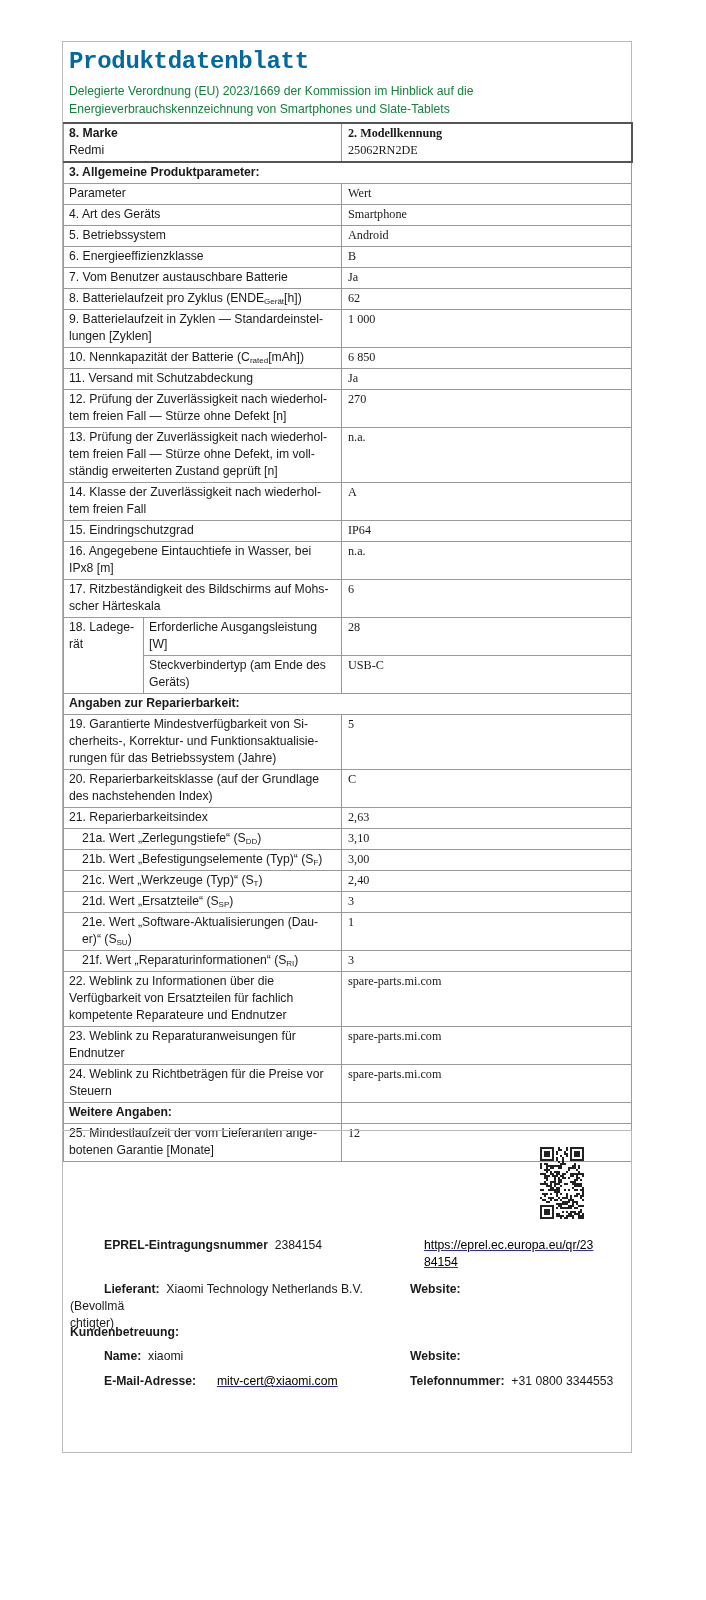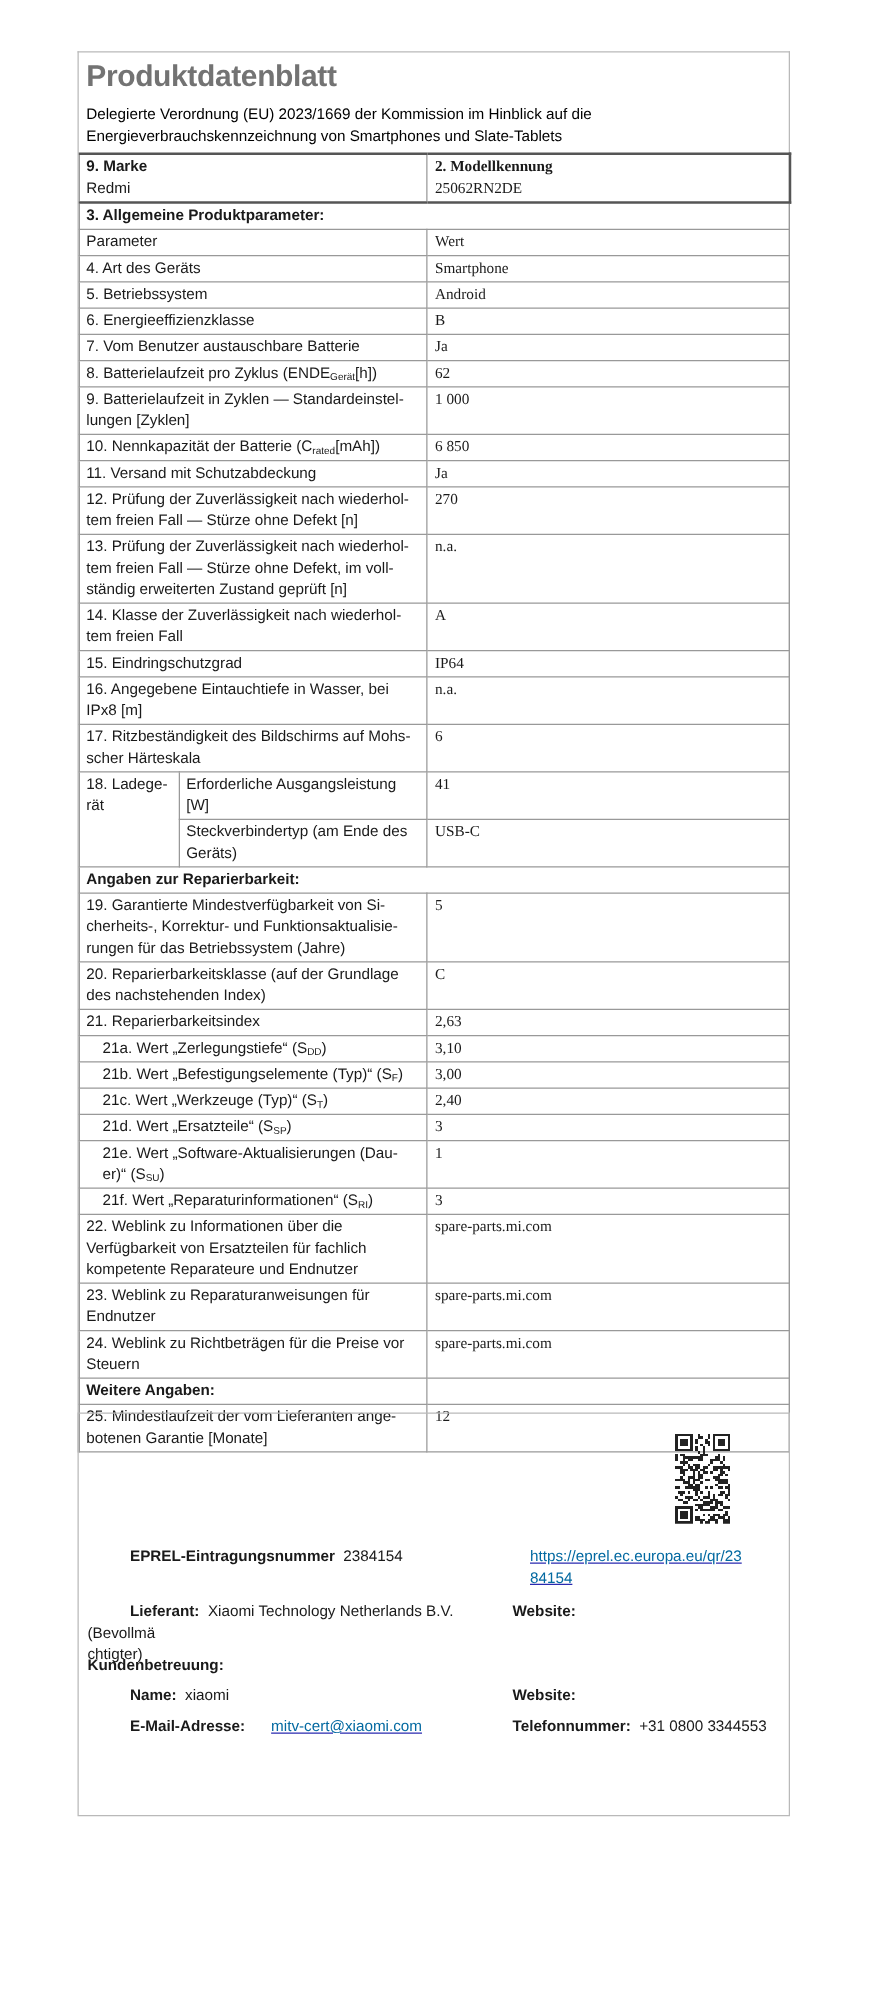--- a/index.html
+++ b/index.html
@@ -1,56 +1,56 @@
 <!DOCTYPE html>
 <html><head>
 <meta charset="utf-8">
 <style>
   html, body { margin: 0; padding: 0; background: #ffffff; }
   body { width: 706px; height: 1600px; position: relative; font-family: "Liberation Sans", sans-serif; color: #111; }
   .sheet { position: absolute; left: 62px; top: 41px; width: 568px; border: 1px solid #b9b9b9; border-bottom: none; }
-  .title { font-family: Liberation Sans, sans-serif; font-weight: bold; color: #737373; font-size: 24px; padding: 2px 6px 0 6px; height: 36px; line-height: 36px; letter-spacing: -0.3px; }
-  .subtitle { font-size: 12.2px; line-height: 18px; padding: 2px 6px 4px 6px; color: #000000; }
+  .title { font-family: Liberation Mono, monospace; font-weight: bold; color: #0369a1; font-size: 24px; padding: 2px 6px 0 6px; height: 36px; line-height: 36px; letter-spacing: -0.3px; }
+  .subtitle { font-size: 12.2px; line-height: 18px; padding: 2px 6px 4px 6px; color: #15803d; }
   table { border-collapse: collapse; width: 568px; table-layout: fixed; font-size: 12.2px; }
   td { border: 1px solid #999; vertical-align: top; padding: 1px 5px 2px 5px; line-height: 17px; color: #1a1a1a; }
   td.val { padding-left: 6px; font-family: Liberation Serif, serif; }
   tr.brand td { border-top: 2px solid #555; border-bottom: 2px solid #555; }
   tr.brand td:last-child { border-right: 2px solid #555; }
   .b { font-weight: bold; }
   .indent { padding-left: 18px; margin-top: 22px; }
   .linkval { padding-left: 14px; }
   sub { font-size: 8px; vertical-align: -2px; line-height: 0; }
   .info { position: absolute; left: 62px; top: 1130px; width: 568px; height: 321px; border: 1px solid #b9b9b9; font-size: 12.2px; color: #1a1a1a; }
   .info .intro { position: absolute; left: 7px; top: 10px; white-space: nowrap; overflow: hidden; width: 470px; }
   .qr { position: absolute; left: 477px; top: 16px; width: 44px; height: 72px; }
   .row { position: absolute; left: 7px; line-height: 17px; }
   .row .lbl { font-weight: bold; margin-left: 34px; }
   .right { position: absolute; left: 347px; line-height: 17px; }
-  a.link { color: #0369a1; text-decoration: underline; text-decoration-color: #2a2ab0; padding-left: 14px; }
+  a.link { color: #000000; text-decoration: underline; text-decoration-color: #2a2ab0; padding-left: 14px; }
 </style>
 </head>
 <body>
 
 <div class="sheet">
   <div class="title">Produktdatenblatt</div>
   <div class="subtitle">
     <div>Delegierte Verordnung (EU) 2023/1669 der Kommission im Hinblick auf die</div>
     <div>Energieverbrauchskennzeichnung von Smartphones und Slate-Tablets</div>
   </div>
 
   <table>
     <colgroup>
         <col style="width:80px">
         <col style="width:198px">
         <col style="width:290px">
       </colgroup>
     <tbody>
         <tr class="brand">
       <td colspan="2">
-        <div class="b">9. Marke</div>
+        <div class="b">8. Marke</div>
         <div>Redmi</div>
       </td>
       <td class="val">
         <div class="b">2. Modellkennung</div>
         <div>25062RN2DE</div>
       </td>
     </tr>
     <tr>
       <td colspan="3" class="b">3. Allgemeine Produktparameter:</td>
     </tr>
@@ -114,21 +114,21 @@
         </tr>
         <tr>
           <td colspan="2">17. Ritzbeständigkeit des Bildschirms auf Mohs-scher Härteskala</td>
           <td class="val">6</td>
         </tr>
       </tbody>
     <tbody>
         <tr>
       <td rowspan="2" style="width:80px">18. Ladege-rät</td>
       <td>Erforderliche Ausgangsleistung [W]</td>
-      <td class="val">41</td>
+      <td class="val">28</td>
     </tr>
     <tr>
       <td>Steckverbindertyp (am Ende des Geräts)</td>
       <td class="val">USB-C</td>
     </tr>
     <tr>
       <td colspan="3" class="b">Angaben zur Reparierbarkeit:</td>
     </tr>
     </tbody>
       <tbody id="repair-rows">

